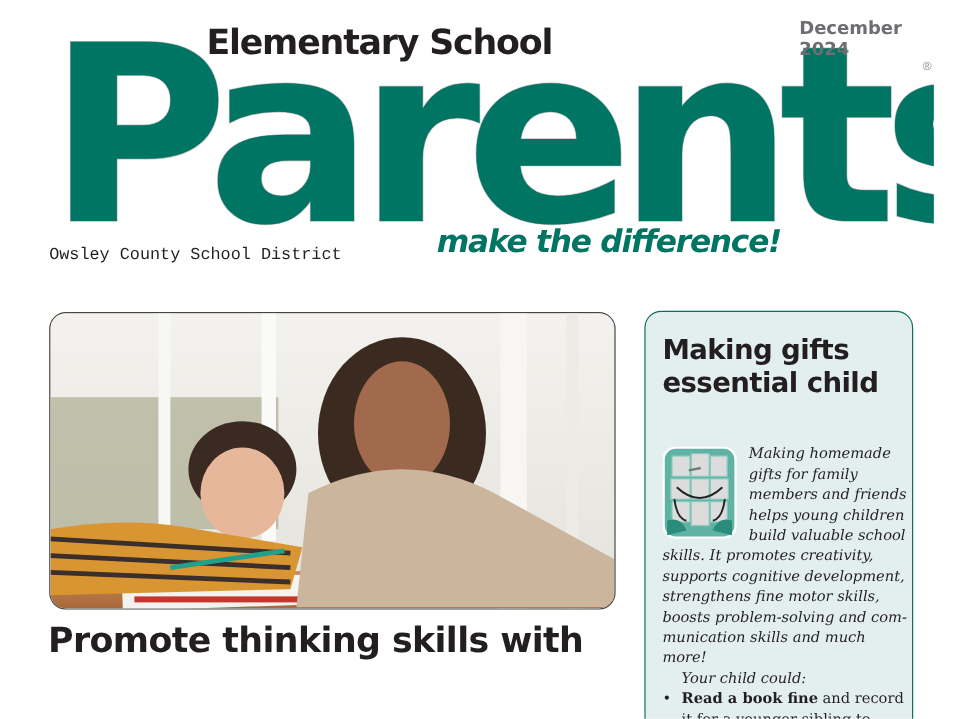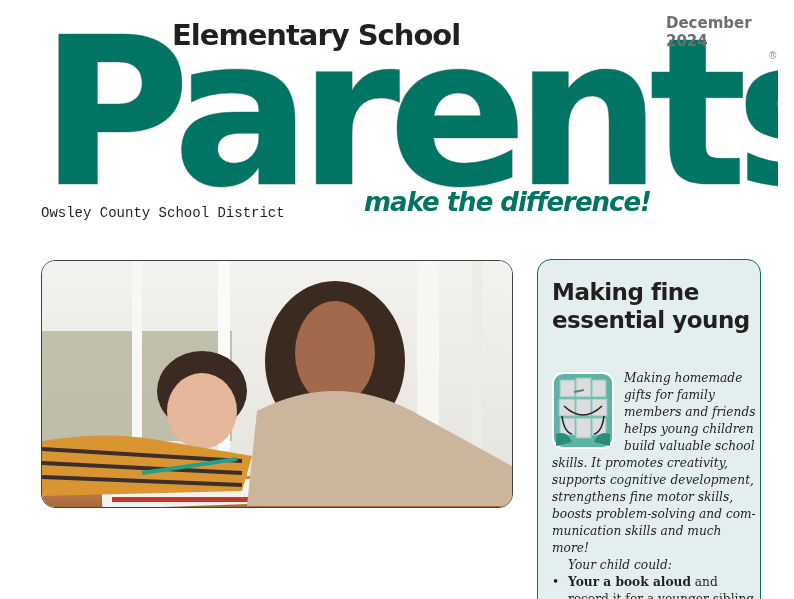--- a/index.html
+++ b/index.html
@@ -69,26 +69,27 @@
     <path d="M205 245 L215 150 Q293 110 370 150 L470 205 L470 245 Z" fill="#cbb59d"></path>
     <ellipse cx="160" cy="130" rx="45" ry="40" fill="#3a2a21"></ellipse>
     <ellipse cx="160" cy="150" rx="35" ry="38" fill="#e6b79a"></ellipse>
     <path d="M0 180 Q60 170 110 178 L210 195 L200 230 L0 235 Z" fill="#d99532"></path>
     <path d="M0 188 L200 200 M0 202 L200 212 M0 216 L200 224" stroke="#3a2f2a" stroke-width="4"></path>
     <line x1="100" y1="212" x2="195" y2="198" stroke="#23a08d" stroke-width="4"></line>
   </svg>
 </div>
 
 <div class="headline">
+  <div>Promote thinking skills with</div>
 </div>
 
 <div class="sidebar">
   <div class="sb-title">
-    <div>Making fine</div>
-    <div>essential young</div>
+    <div>Making gifts</div>
+    <div>essential child</div>
   </div>
   <div class="sb-icon">
     <svg width="62" height="77" viewBox="0 0 62 77">
       <rect x="1" y="1" width="60" height="75" rx="10" fill="#5fb3a4" stroke="#ffffff" stroke-width="2"></rect>
       <g fill="#dcdcdc" stroke="#8cc9be" stroke-width="1">
         <rect x="8" y="8" width="15" height="17"></rect>
           <rect x="24" y="6" width="15" height="19"></rect>
           <rect x="40" y="8" width="14" height="17"></rect>
         <rect x="7" y="27" width="16" height="17"></rect>
           <rect x="24" y="27" width="15" height="17"></rect>
@@ -102,16 +103,16 @@
       <path d="M10 44 Q12 60 20 62 M52 44 Q50 60 42 62" fill="none" stroke="#222" stroke-width="1.6"></path>
       <path d="M4 62 Q15 58 20 70 L4 74 Z M58 62 Q47 58 42 70 L58 74 Z" fill="#2a8c7a"></path>
     </svg>
   </div>
   <div class="sb-body">
     <div class="float"></div>
     <p>Making homemade gifts for family members and friends helps young children build valuable school skills. It promotes creativity, supports cognitive development, strengthens fine motor skills, boosts problem-solving and com-munication skills and much more!</p>
     <p class="indent">Your child could:</p>
     <div class="bullet">
       <span class="dot">•</span>
-      <span><b>Your a book aloud</b><span> and record it for a younger sibling to listen</span></span>
+      <span><b>Read a book fine</b><span> and record it for a younger sibling to listen</span></span>
     </div>
   </div>
 </div>
 
 </body></html>

